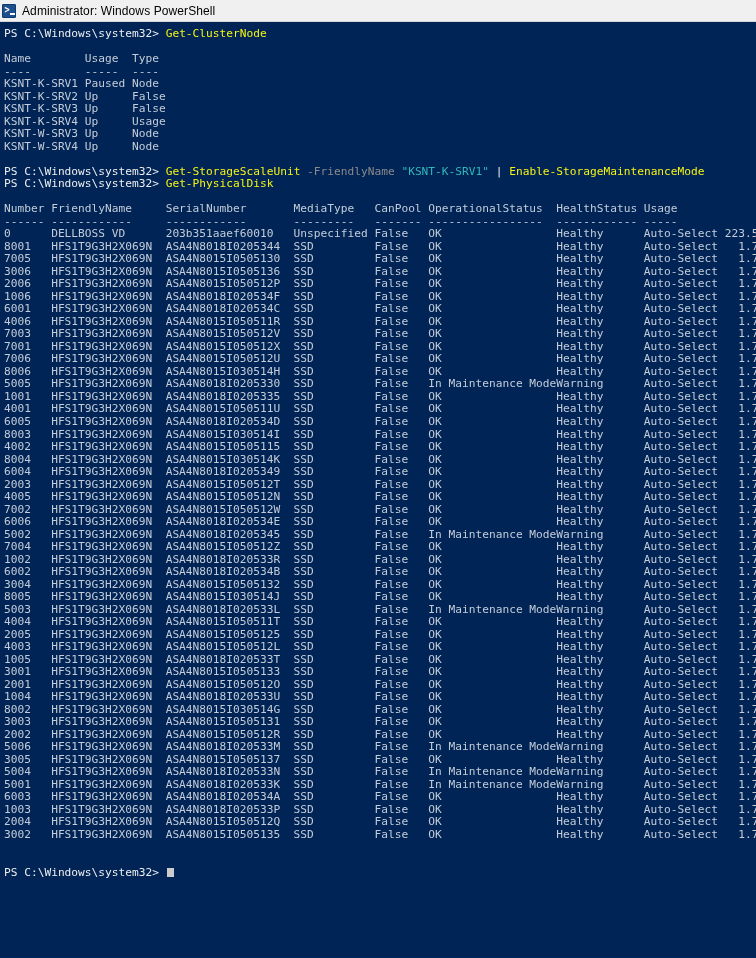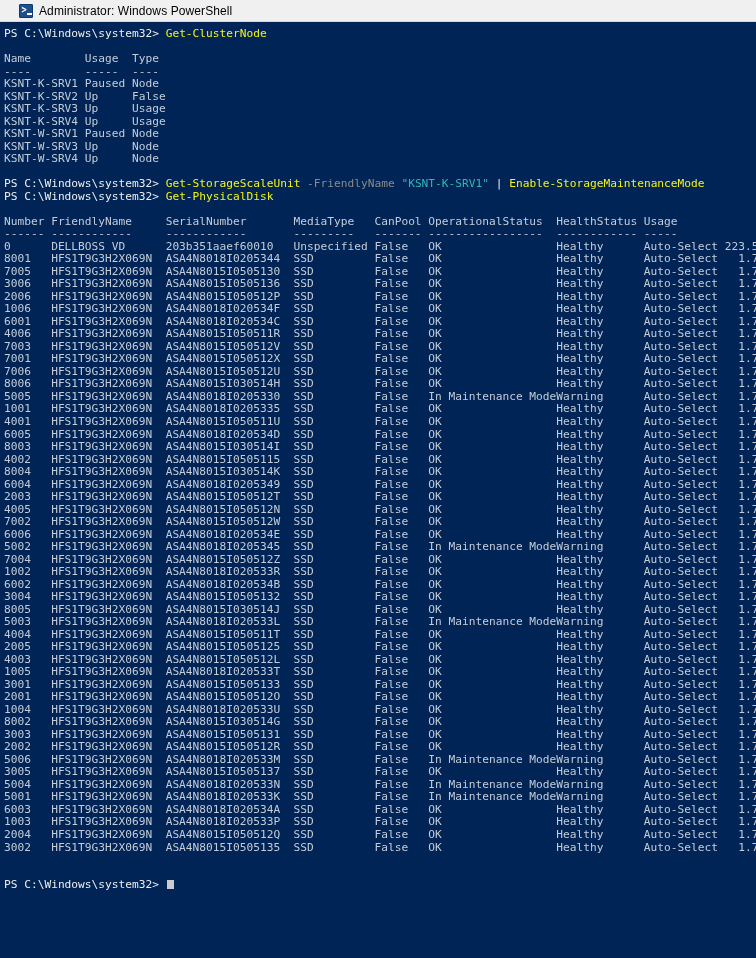--- a/index.html
+++ b/index.html
@@ -9,21 +9,21 @@
     background:#012456;
     font-family:"DejaVu Sans Mono","Liberation Mono",monospace;
   }
   
   #titlebar{
     height:22px;width:756px;
     background:#f0f0f0;
     border-bottom:1px solid #d6d6d6;
     display:flex;align-items:center;
     box-sizing:border-box;
-    padding-left:19px;
+    padding-left:2px;
     font-family:"Liberation Sans","DejaVu Sans",sans-serif;
   }
   #ps-icon{
     width:14px;height:14px;flex:0 0 14px;
     background:#1e4e8c;
     border:1px solid #0d3a70;
     border-radius:1px;
     position:relative;box-sizing:border-box;
     margin-right:6px;
   }
@@ -84,23 +84,22 @@
   <div id="title-text">Administrator: Windows PowerShell</div>
 </div>
 
 <div id="console">
     <div class="line"><span class="c-prompt">PS C:\Windows\system32&gt; </span><span class="c-cmd">Get-ClusterNode</span></div>
     <div class="blank"></div>
     <div class="line"><span class="c-head">Name        Usage  Type</span></div>
     <div class="line"><span class="c-head">----        -----  ----</span></div>
     <div class="line"><span class="c-head">KSNT-K-SRV1 Paused Node</span></div>
     <div class="line"><span class="c-head">KSNT-K-SRV2 Up     False</span></div>
-    <div class="line"><span class="c-head">KSNT-K-SRV3 Up     Usage</span></div>
+    <div class="line"><span class="c-head">KSNT-K-SRV3 Up     False</span></div>
     <div class="line"><span class="c-head">KSNT-K-SRV4 Up     Usage</span></div>
-    <div class="line"><span class="c-head">KSNT-W-SRV1 Paused Node</span></div>
     <div class="line"><span class="c-head">KSNT-W-SRV3 Up     Node</span></div>
     <div class="line"><span class="c-head">KSNT-W-SRV4 Up     Node</span></div>
     <div class="blank"></div>
     <div class="line"><span class="c-prompt">PS C:\Windows\system32&gt; </span><span class="c-cmd">Get-StorageScaleUnit </span><span class="c-param">-FriendlyName </span><span class="c-string">"KSNT-K-SRV1" </span><span class="c-pipe">| </span><span class="c-cmd">Enable-StorageMaintenanceMode</span></div>
     <div class="line"><span class="c-prompt">PS C:\Windows\system32&gt; </span><span class="c-cmd">Get-PhysicalDisk</span></div>
     <div class="blank"></div>
     <div class="line"><span class="c-out">Number FriendlyName     SerialNumber       MediaType   CanPool OperationalStatus  HealthStatus Usage            Size</span></div>
     <div class="line"><span class="c-out">------ ------------     ------------       ---------   ------- -----------------  ------------ -----            ----</span></div>
     <div class="line"><span class="c-out">0      DELLBOSS VD      203b351aaef60010   Unspecified False   OK                 Healthy      Auto-Select 223.51 GB</span></div>
     <div class="line"><span class="c-out">8001   HFS1T9G3H2X069N  ASA4N8018I0205344  SSD         False   OK                 Healthy      Auto-Select   1.75 TB</span></div>

